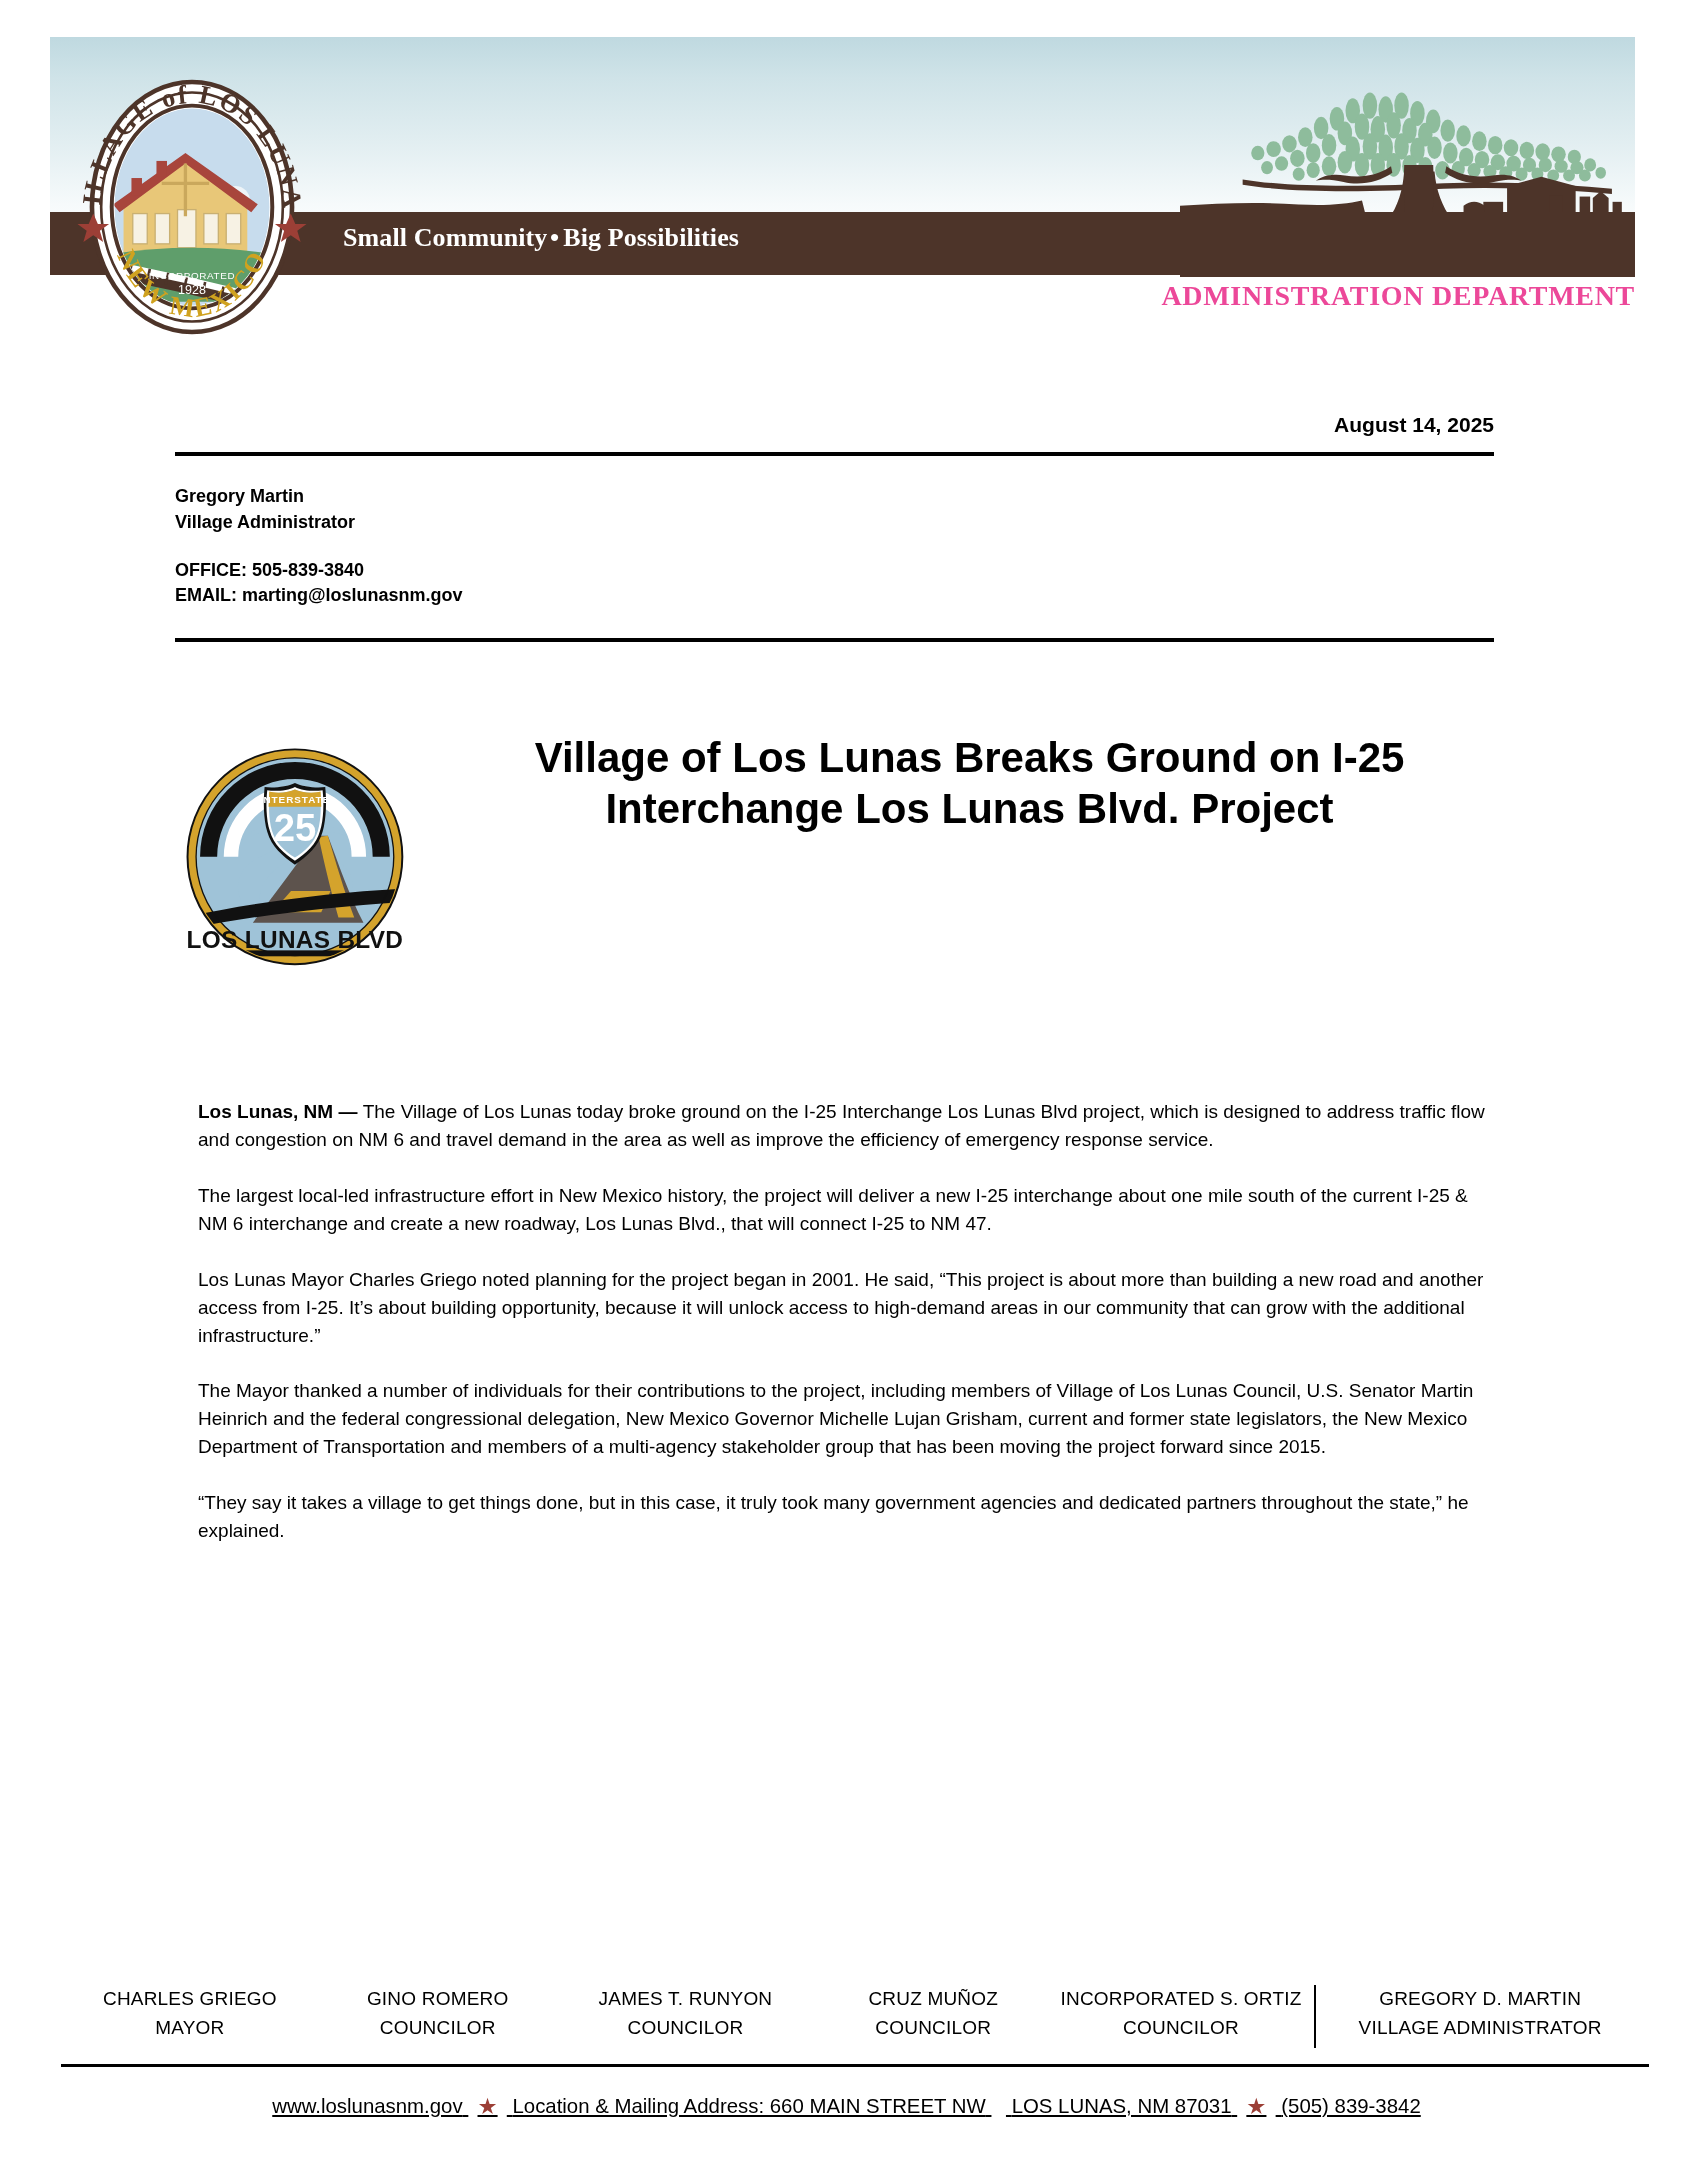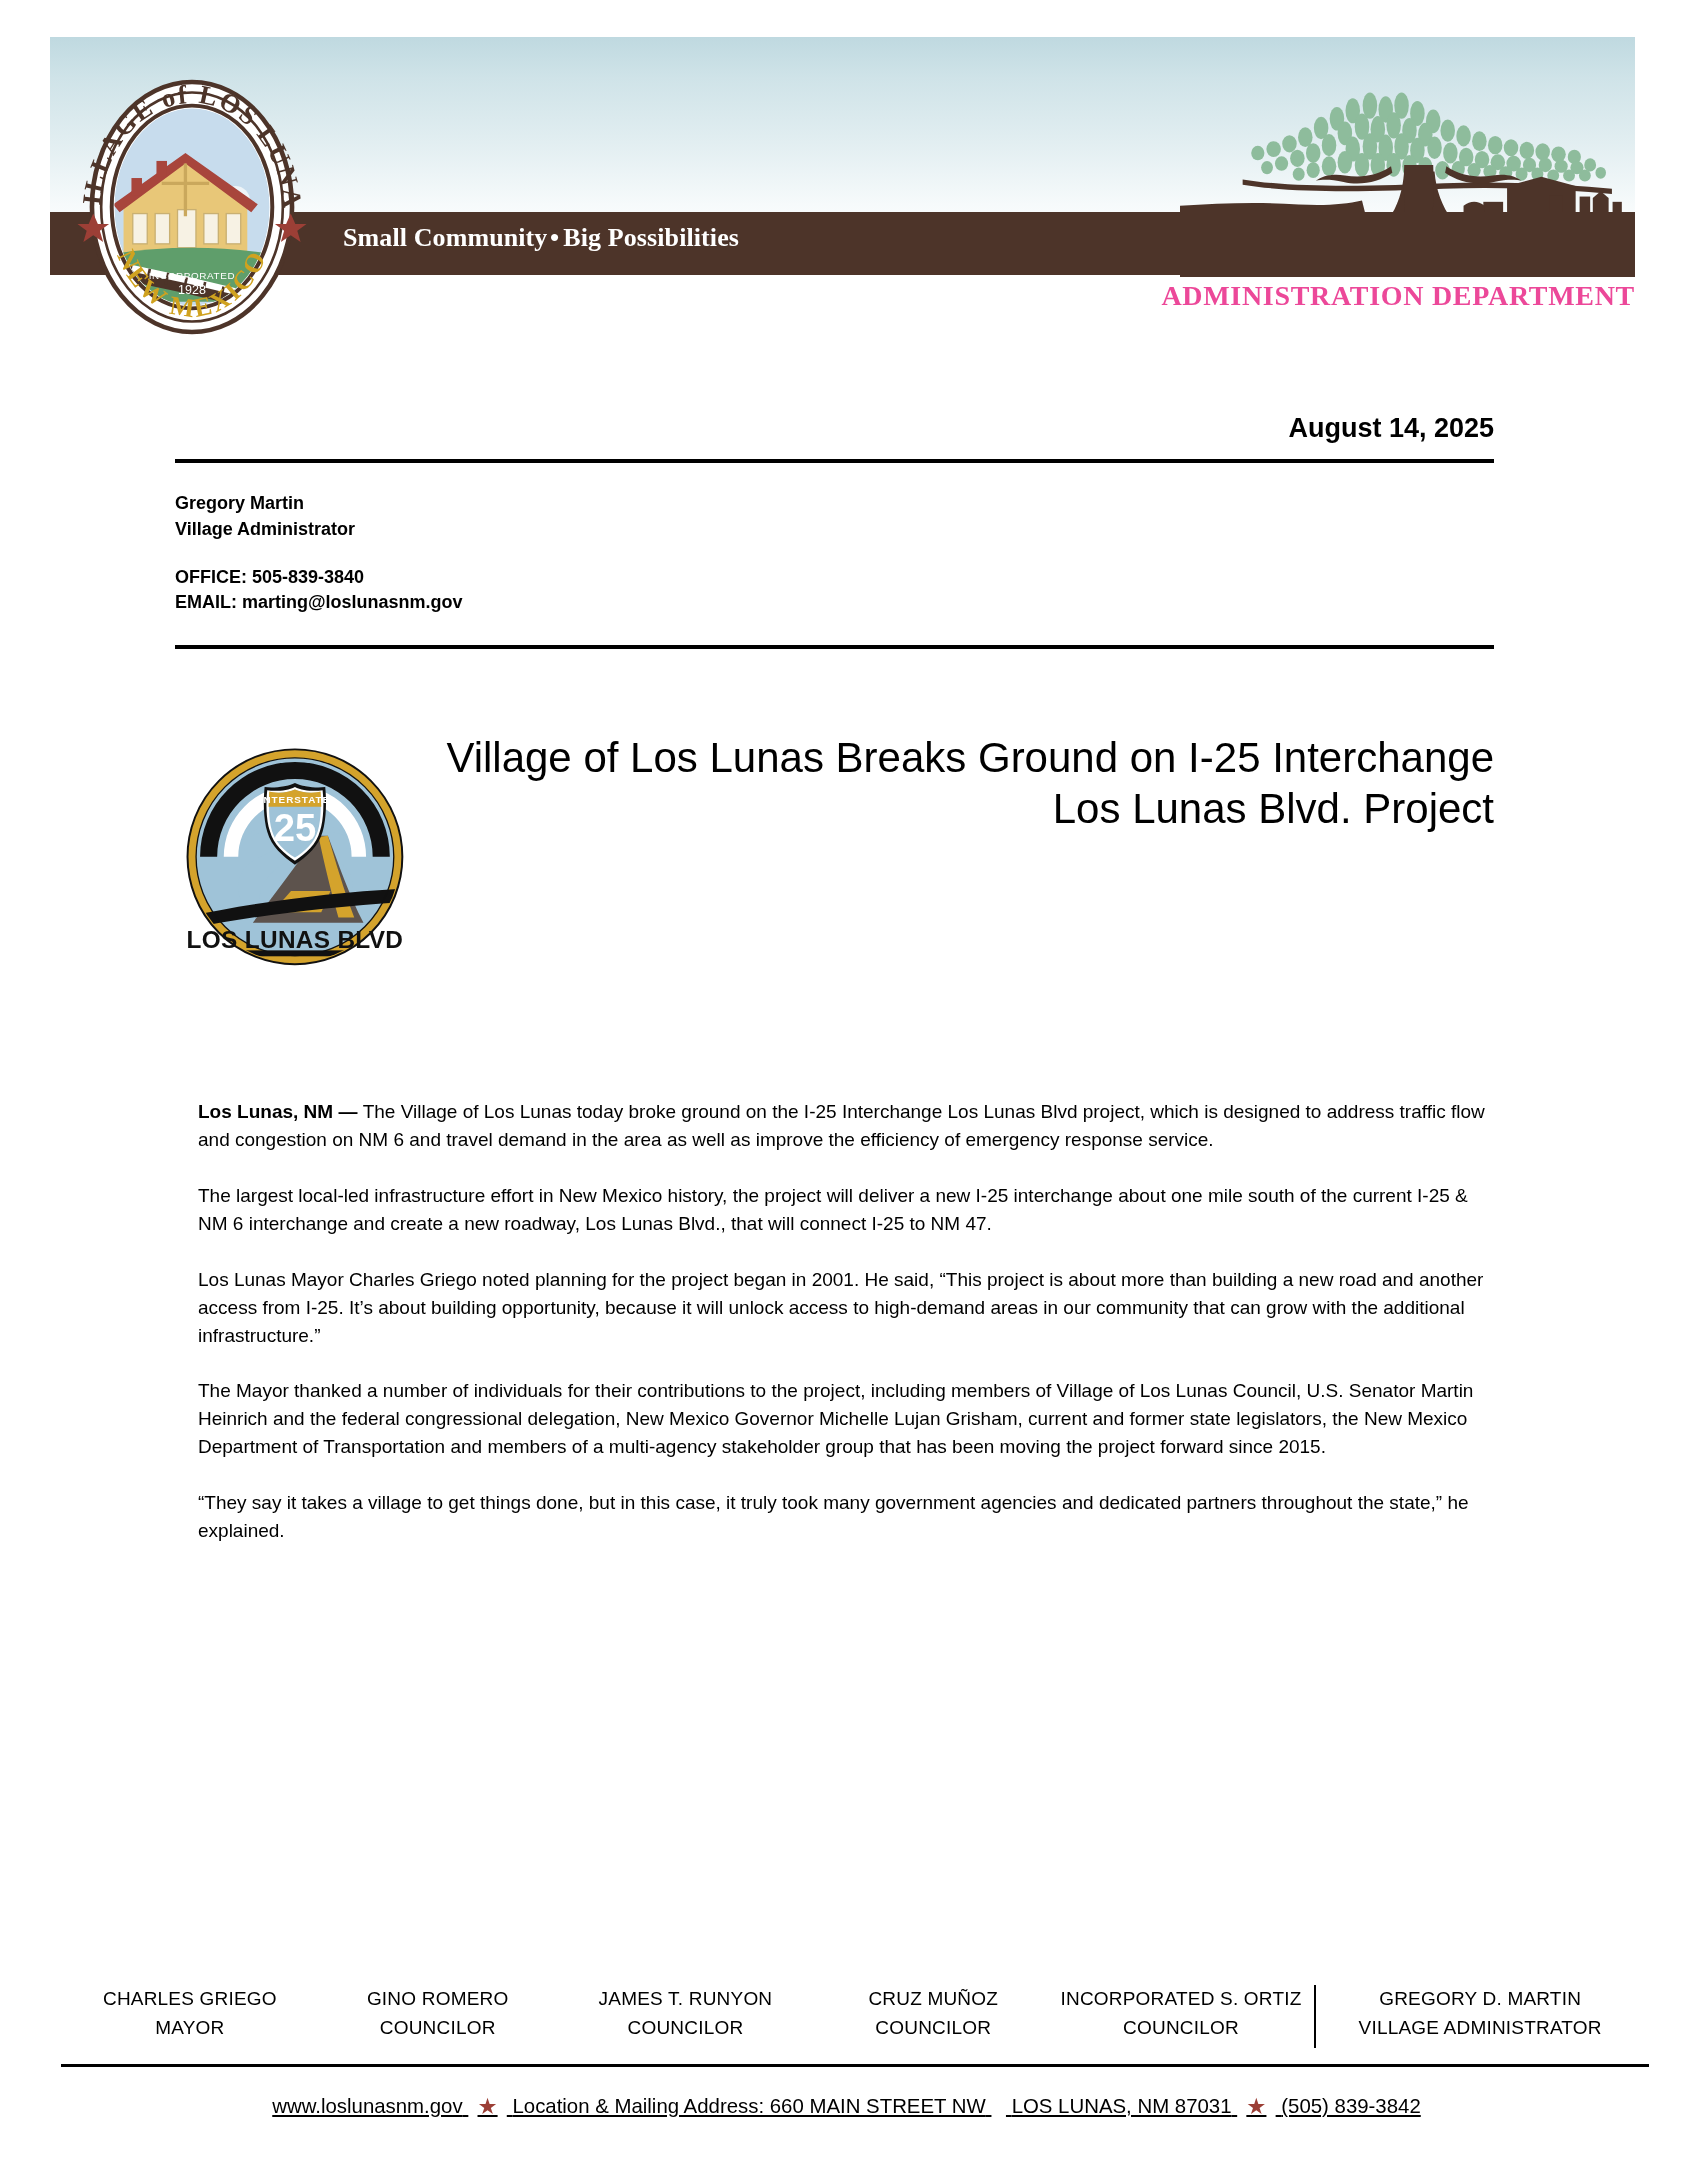--- a/index.html
+++ b/index.html
@@ -99,21 +99,21 @@
     width: 1319px;
   }
   .fir {
     font-size: 34px;
     font-weight: bold;
     letter-spacing: 0.3px;
     margin: 0;
   }
   .date-line {
     text-align: right;
-    font-size: 27px;
+    font-size: 21px;
     font-weight: bold;
     margin-top: 17px;
   }
   .rule-thick {
     height: 4.6px;
     background: #000;
     margin-top: 14.5px;
   }
   .contact-block {
     margin-top: 28px;
@@ -139,23 +139,23 @@
     align-items: flex-start;
   }
   .proj-logo {
     width: 257px;
     height: 264px;
     flex: 0 0 257px;
     position: relative;
   }
   .headline {
     flex: 1;
-    text-align: right;
+    text-align: center;
     font-size: 42px;
-    font-weight: normal;
+    font-weight: bold;
     line-height: 1.22;
     padding: 6.6px 13px 0 13px;
   }
 
   
   #body-copy {
     position: absolute;
     left: 198px;
     top: 1098px;
     width: 1292px;

